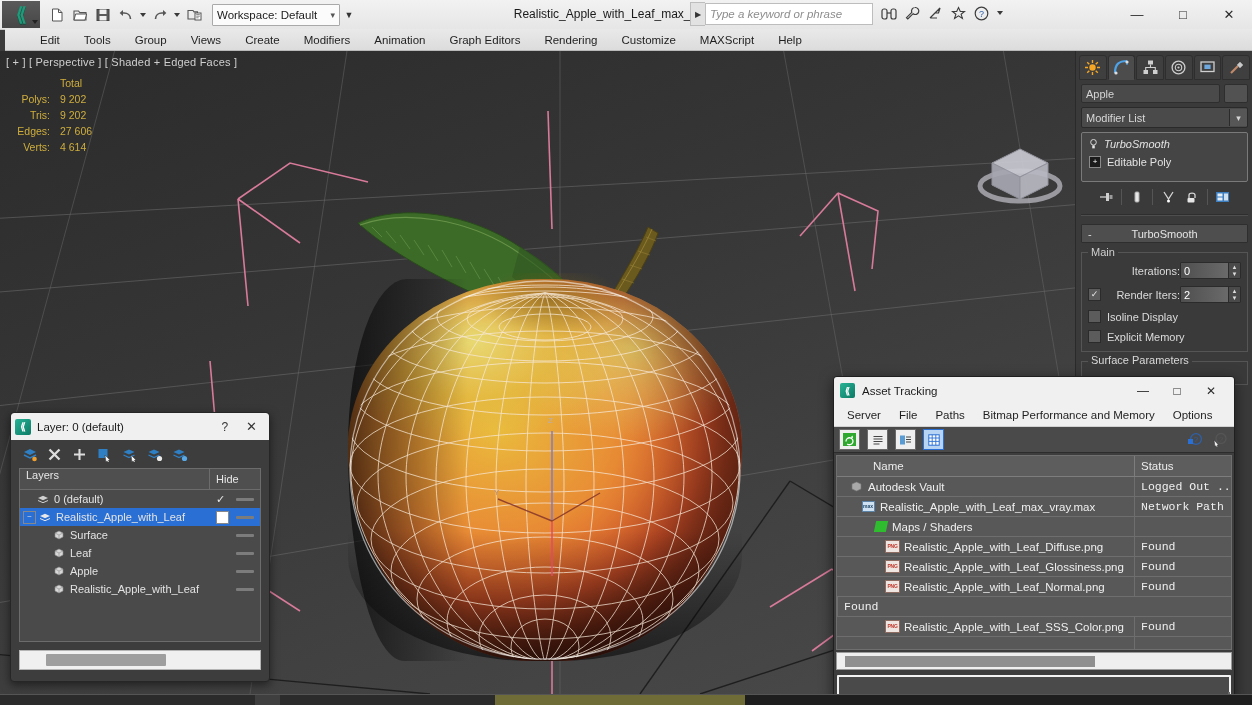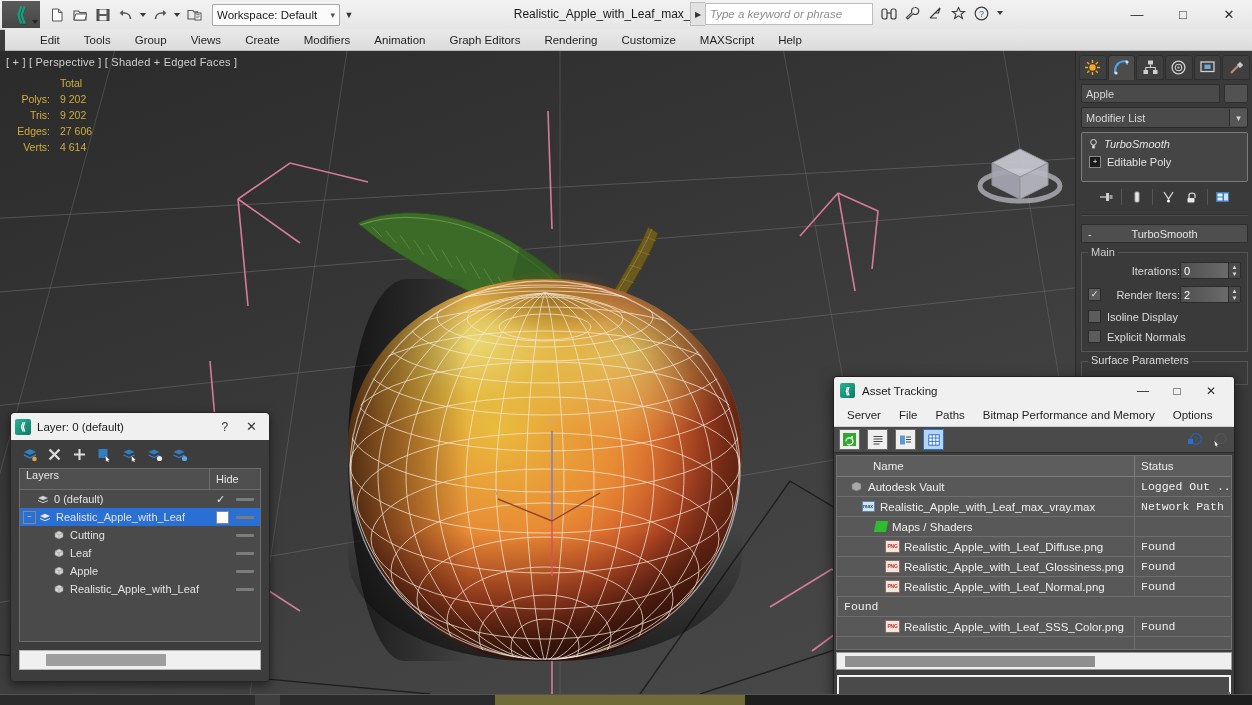--- a/index.html
+++ b/index.html
@@ -705,21 +705,21 @@
           </div>
         </div>
 
         <div class="crow">
           <span class="chk"></span>
           <span>Isoline Display</span>
         </div>
 
         <div class="crow" style="margin-bottom:0;">
           <span class="chk"></span>
-          <span>Explicit Normals</span>
+          <span>Explicit Memory</span>
         </div>
       </div>
 
       <div class="sp-box">
         <span class="sp-label">Surface Parameters</span>
       </div>
     </div>
   </div>
 
   <div class="layerdlg">
@@ -810,21 +810,21 @@
         <span class="hidecell2"></span>
       </div>
 
       <div class="lrow" style="padding-left:32px;">
         <span class="licon">
           <svg width="12" height="12" viewBox="0 0 12 12">
               <path d="M2 4l4-2 4 2v4l-4 2-4-2z" fill="#d8d8d8" stroke="#8a8a8a" stroke-width=".6"></path>
               <path d="M2 4l4 2 4-2M6 6v4" stroke="#8a8a8a" stroke-width=".6" fill="none"></path>
             </svg>
         </span>
-        <span class="lname">Cutting</span>
+        <span class="lname">Surface</span>
         <span class="hidecell2"></span>
       </div>
 
       <div class="lrow" style="padding-left:32px;">
         <span class="licon">
           <svg width="12" height="12" viewBox="0 0 12 12">
               <path d="M2 4l4-2 4 2v4l-4 2-4-2z" fill="#d8d8d8" stroke="#8a8a8a" stroke-width=".6"></path>
               <path d="M2 4l4 2 4-2M6 6v4" stroke="#8a8a8a" stroke-width=".6" fill="none"></path>
             </svg>
         </span>

